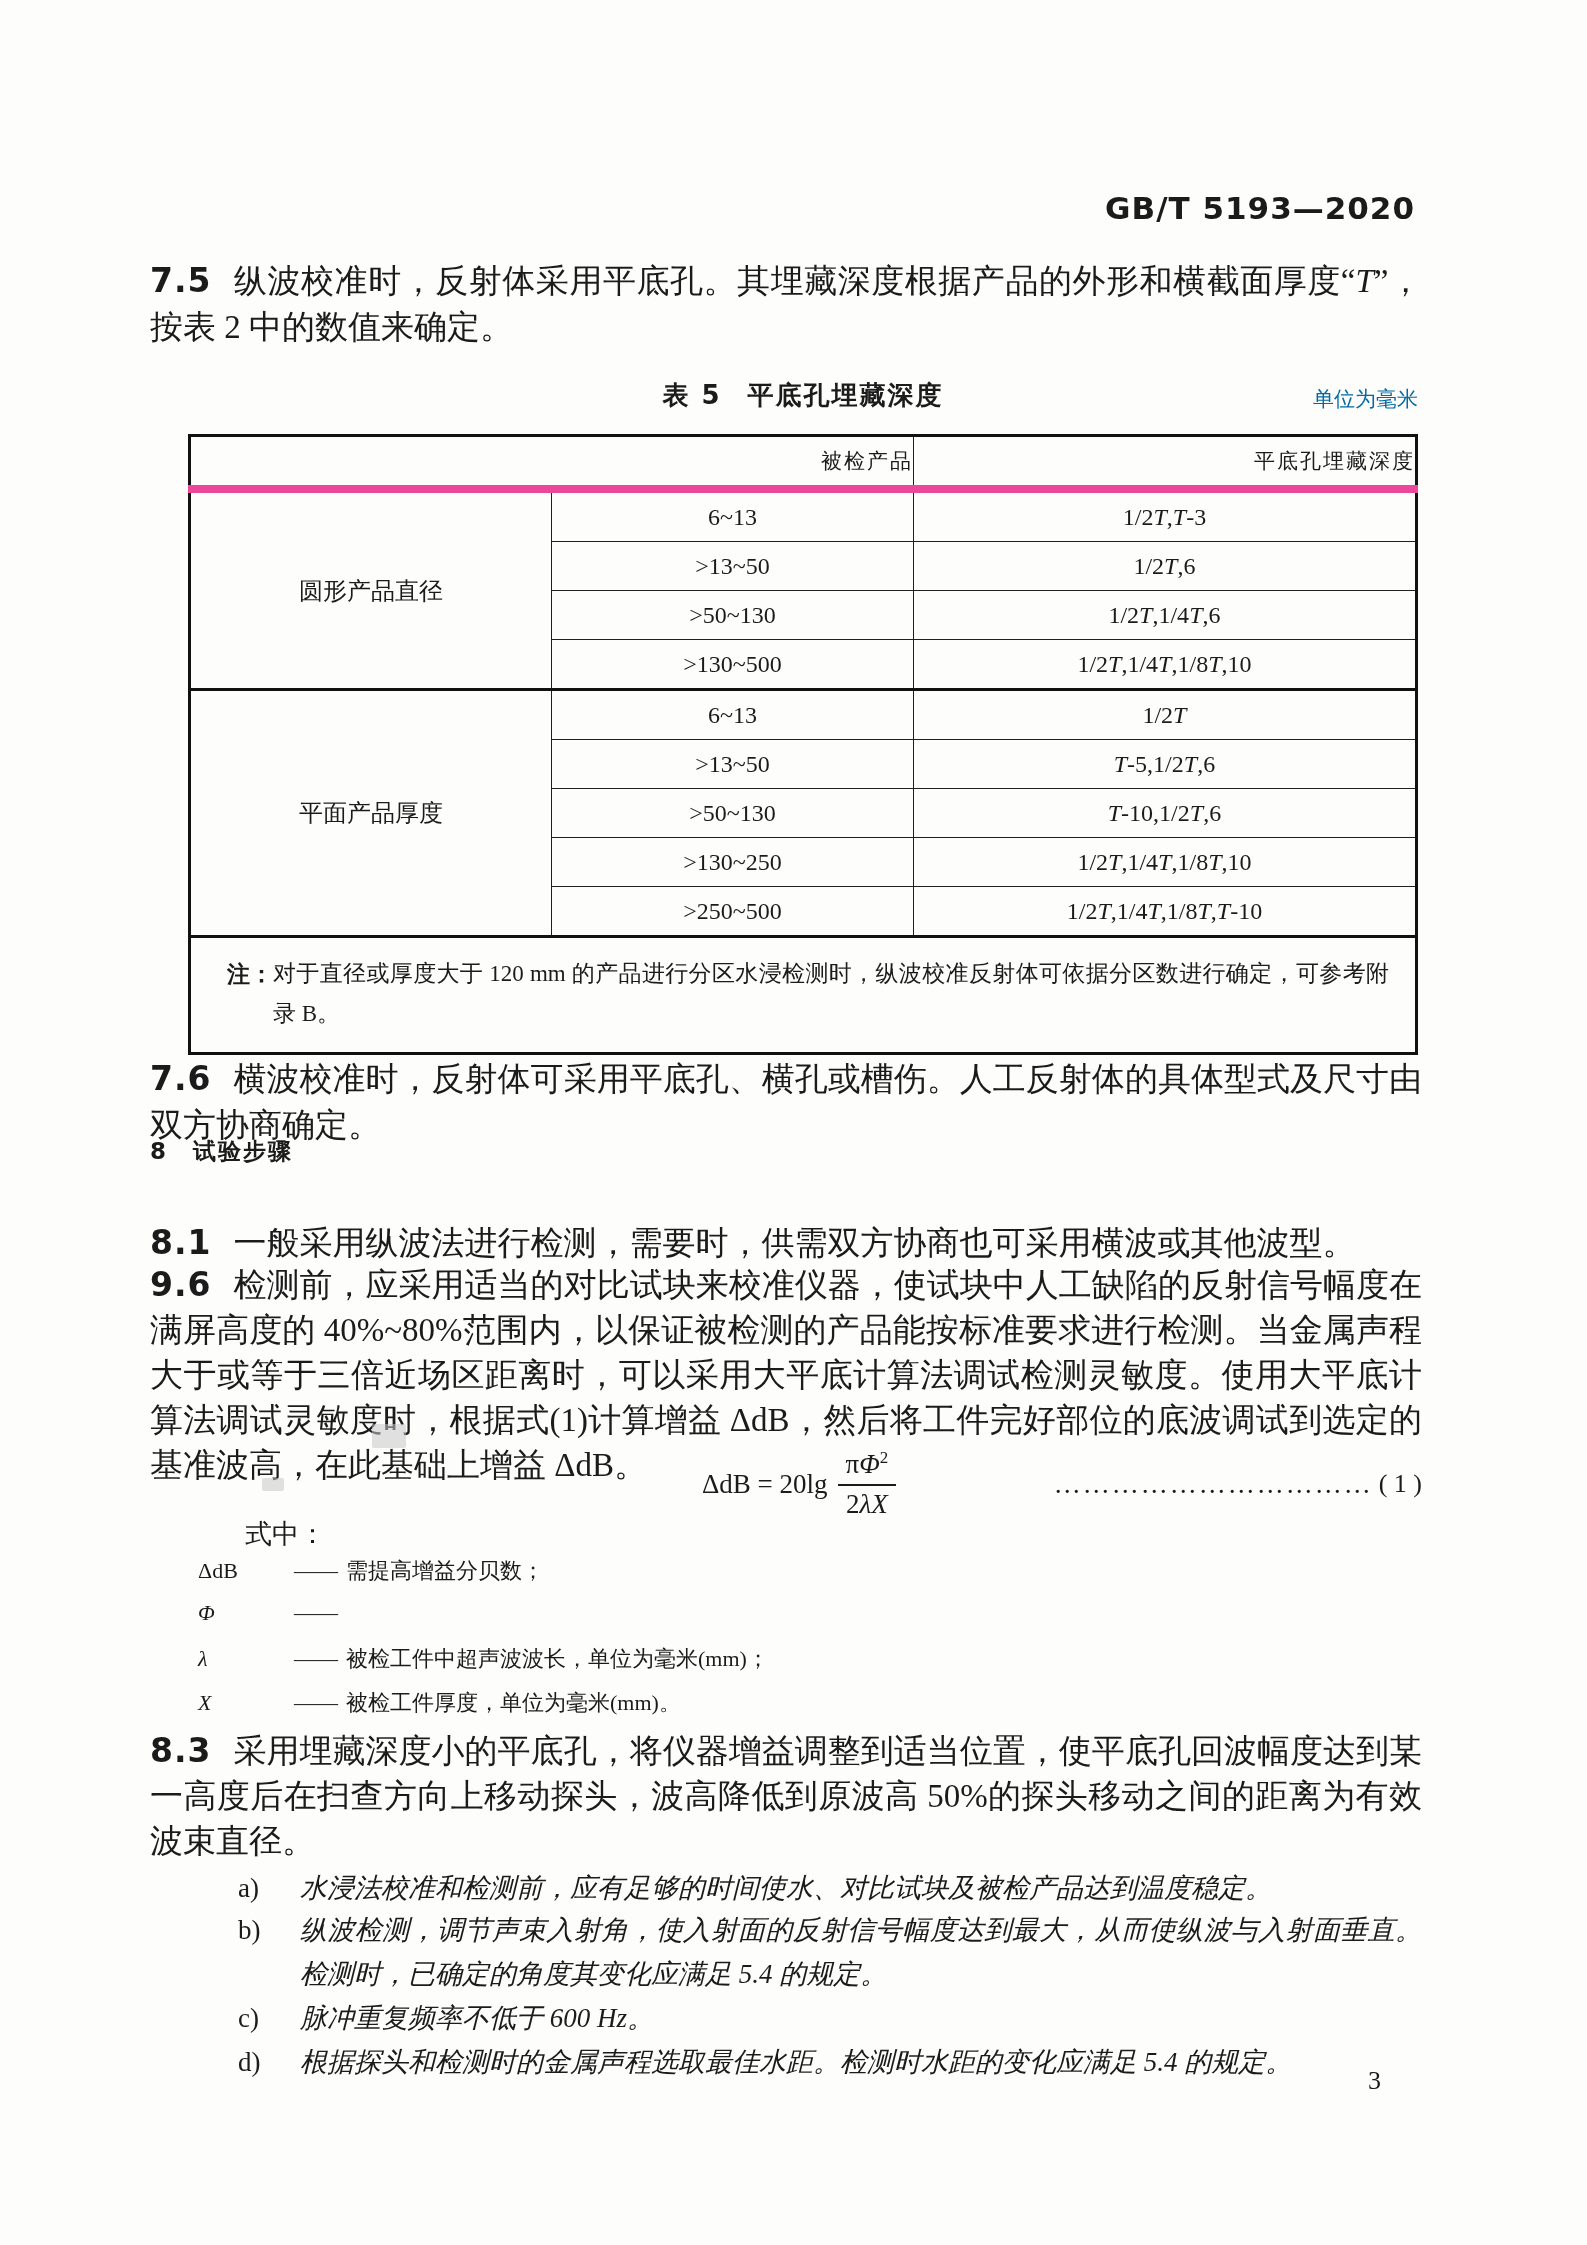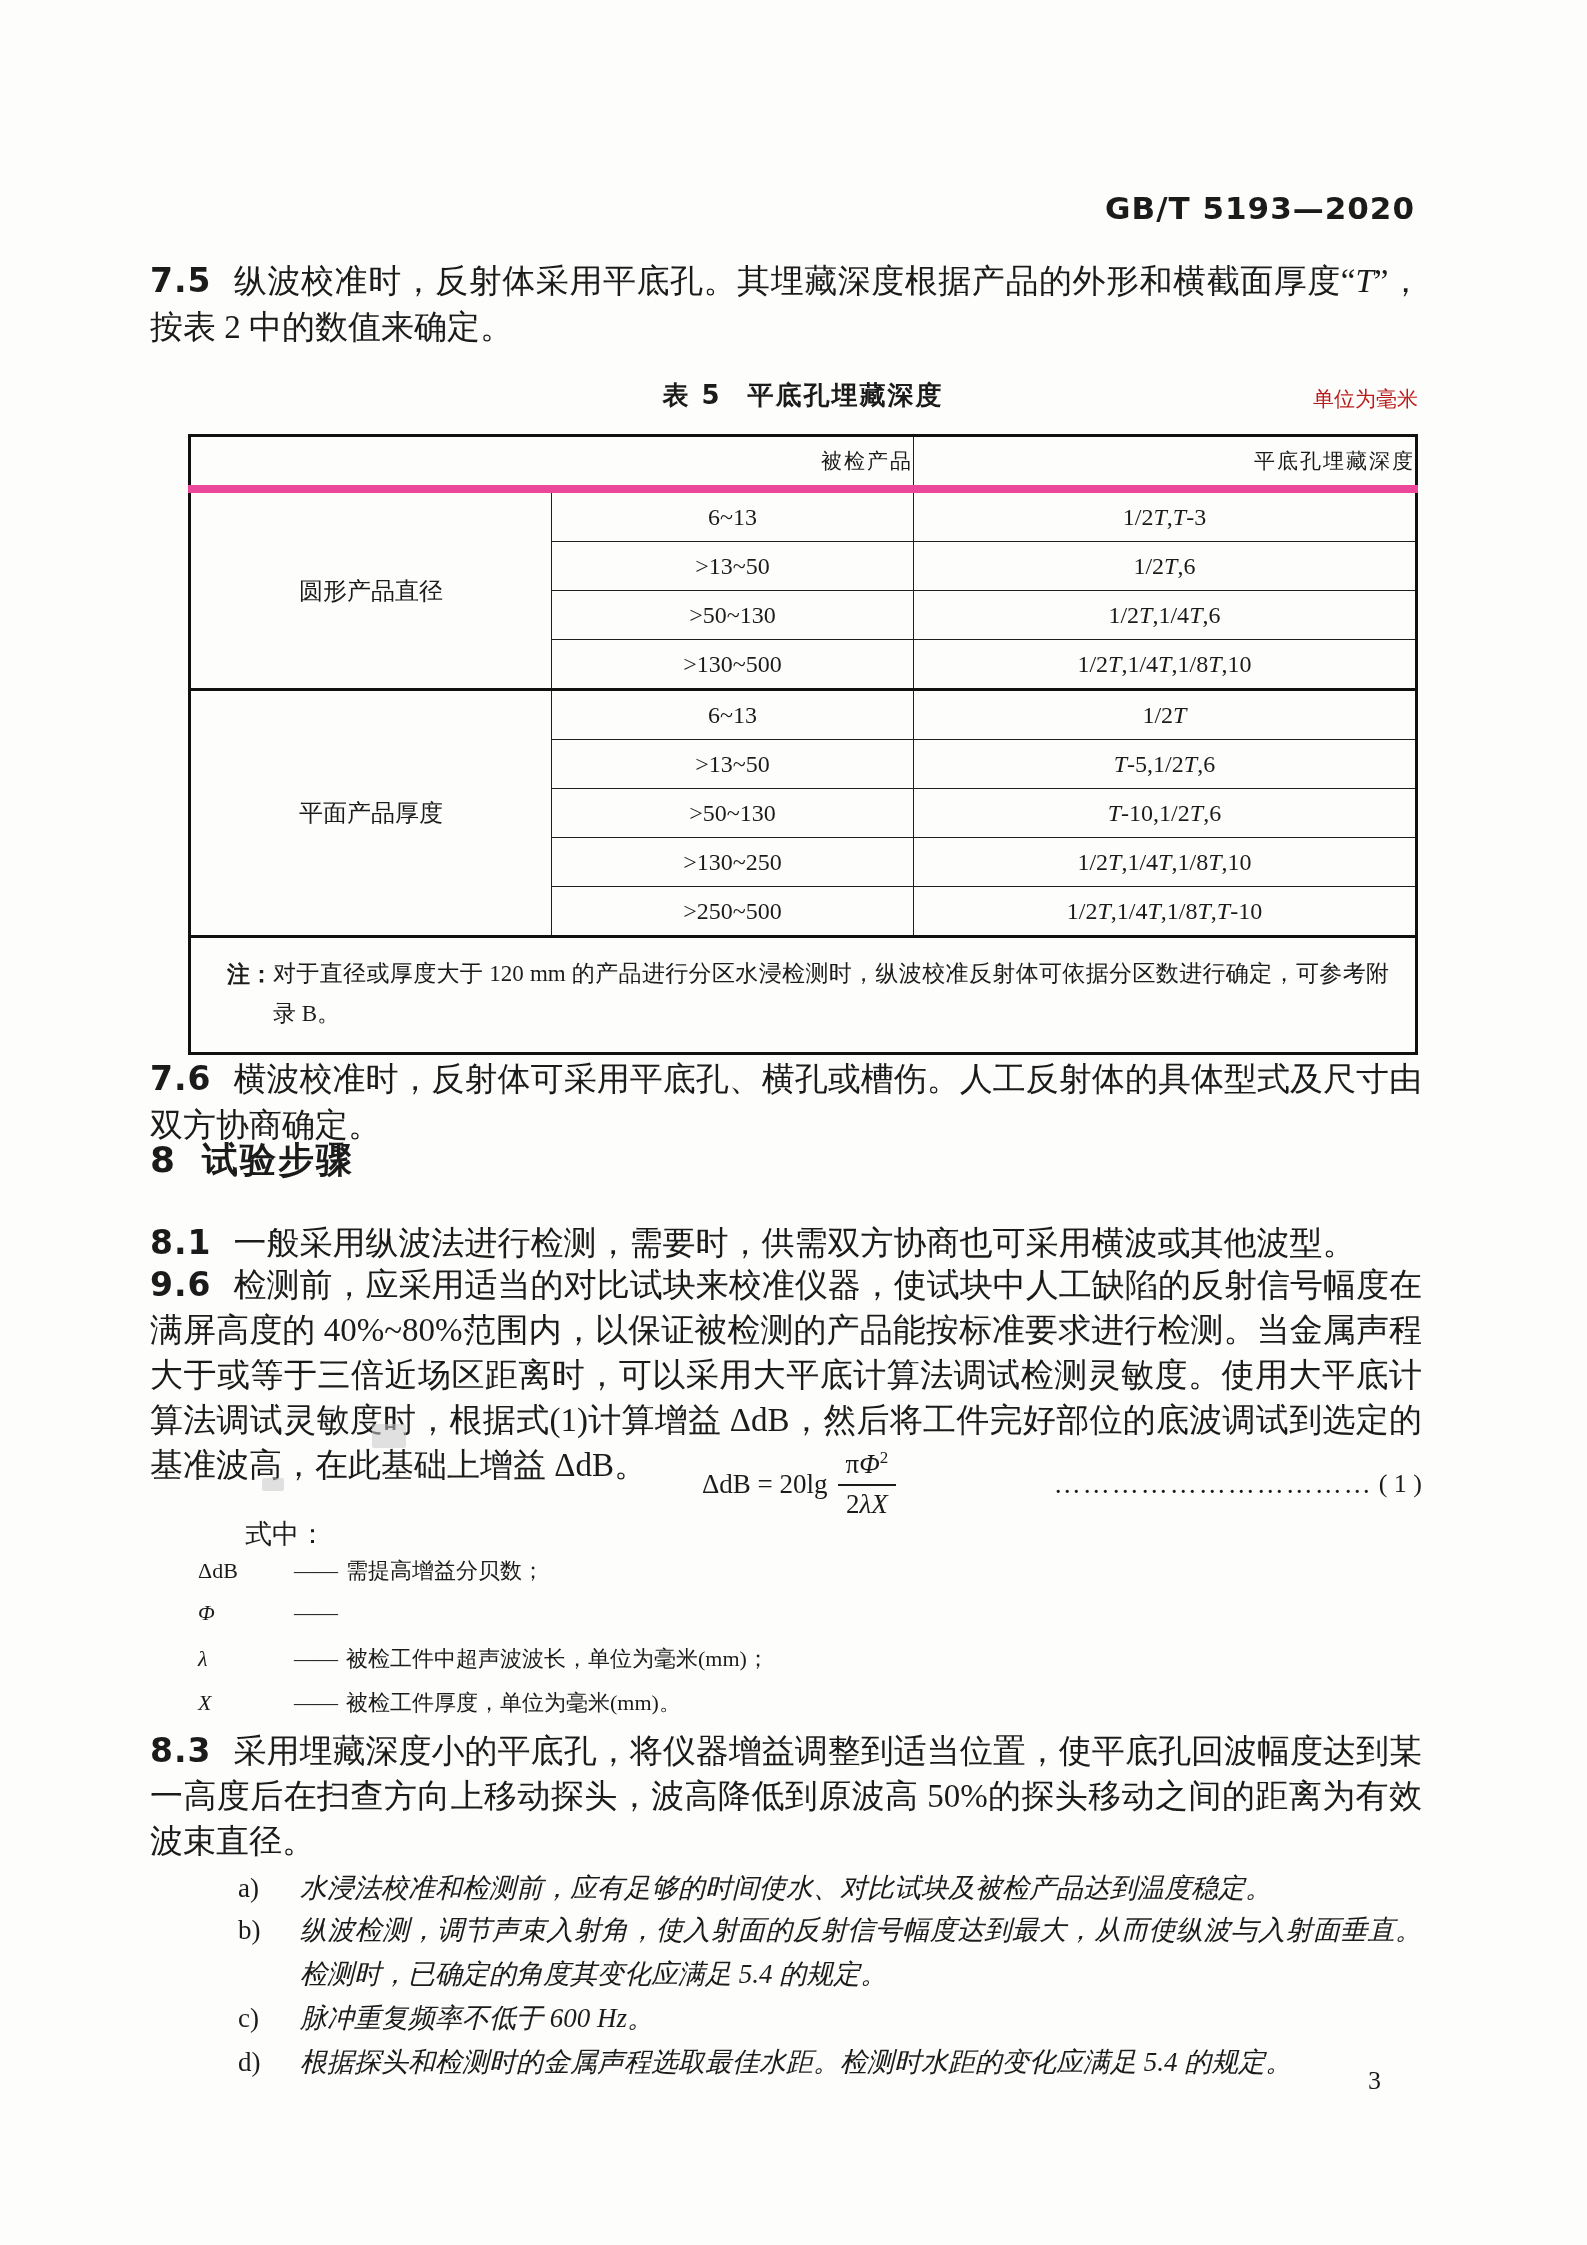--- a/index.html
+++ b/index.html
@@ -38,21 +38,21 @@
     display:flex;align-items:flex-end;
   }
   .caption{
     flex:1;text-align:center;
     font-family:"DejaVu Sans","Liberation Sans",sans-serif;
     font-weight:bold;font-size:26px;letter-spacing:2px;
   }
   .caption .cap-gap{display:inline-block;width:26px;}
   .unit{
     position:absolute;right:0;bottom:0;
-    font-size:21px;color:#b91c1c;
+    font-size:21px;color:#0369a1;
   }
   
   table.t2{
     top:434px;left:188px;width:1230px;position:absolute;
     border-collapse:collapse;
     font-size:24px;
   }
   .t2 th,.t2 td{
     border:1.5px solid #1f1f1f;
     text-align:center;vertical-align:middle;
@@ -69,21 +69,21 @@
     padding:16px 26px 18px 36px;
     height:auto;font-size:23px;line-height:40px;
   }
   .note-flex{display:flex;}
   .note-label{font-family:"DejaVu Sans","Liberation Sans",sans-serif;font-weight:bold;white-space:nowrap;}
   .note-text{flex:1;text-align:justify;}
   
   .h8{
     top:1136px;left:150px;
     font-family:"DejaVu Sans","Liberation Sans",sans-serif;
-    font-weight:bold;font-size:36px;letter-spacing:2px;
+    font-weight:bold;font-size:23px;letter-spacing:2px;
   }
   .h8 .secnum{margin-right:26px;}
   
   .formula-row{
     top:1442px;left:150px;width:1272px;height:84px;
     display:flex;align-items:center;
     font-size:27px;
   }
   .formula-row .fspacer{width:552px;}
   .f-lhs{white-space:nowrap;}

